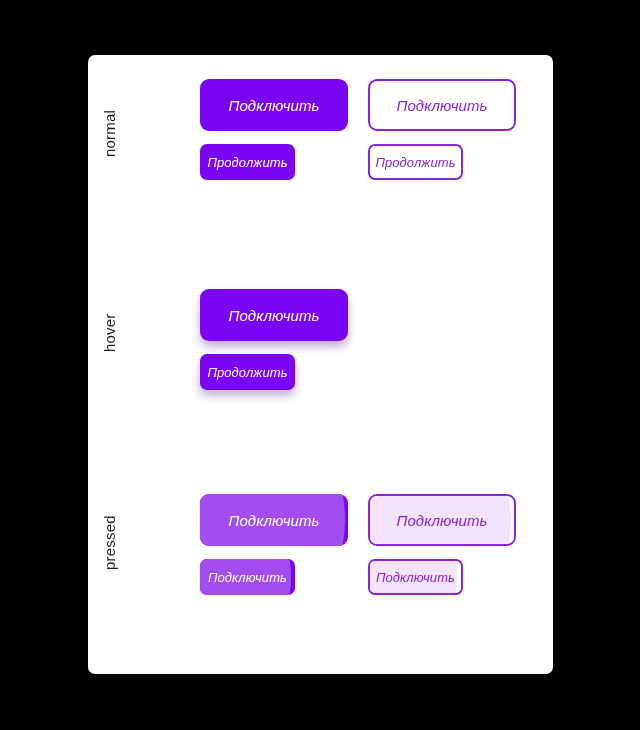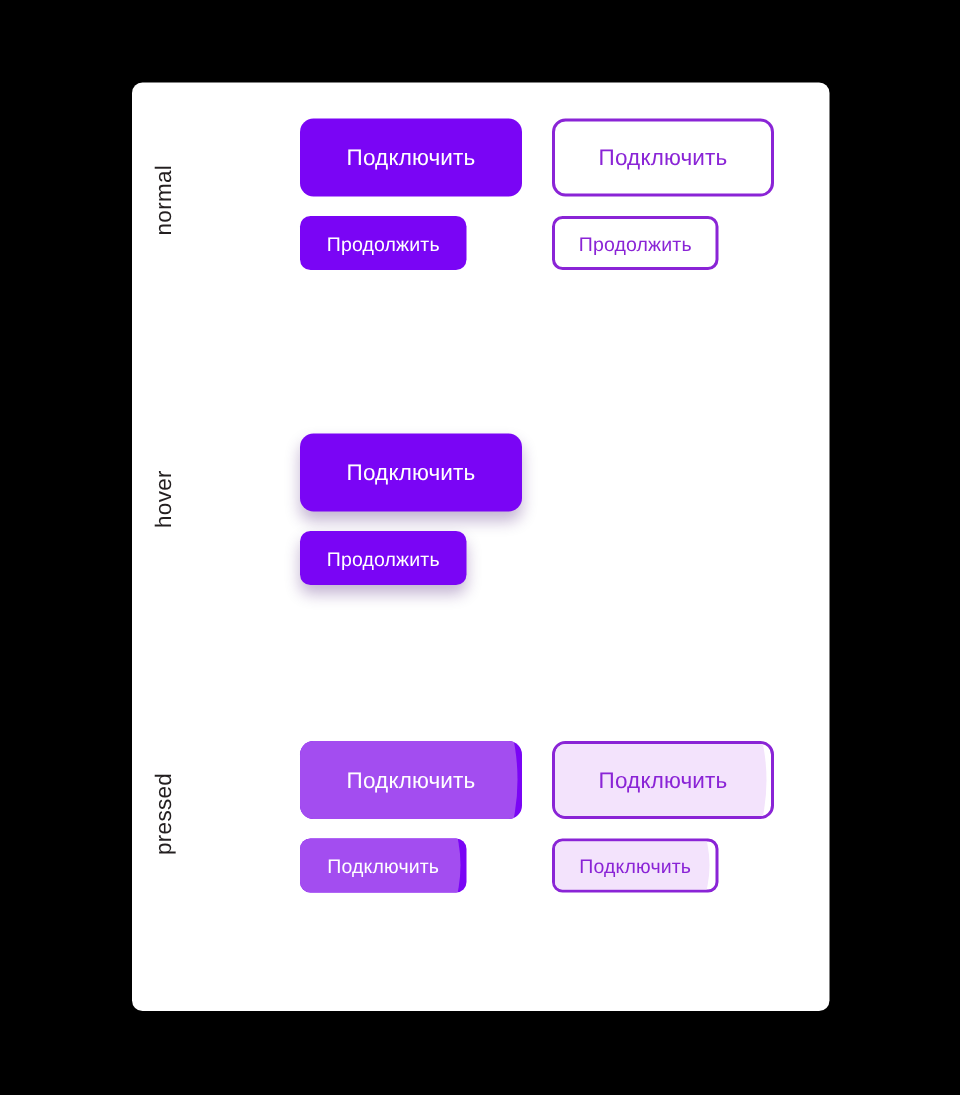--- a/index.html
+++ b/index.html
@@ -82,21 +82,21 @@
     user-select: none;
   }
 
   .btn-large {
     width: 148px;
     height: 52px;
     border-radius: 9px;
     font-size: 15px;
   }
   .btn-small {
-    width: 111px;
+    width: 95px;
     height: 36px;
     border-radius: 7px;
     font-size: 13px;
   }
 
   
   .btn-filled {
     background: #7a05f5;
     color: #ffffff;
     border: none;
@@ -128,20 +128,21 @@
   }
   .btn-filled .ripple  { background: #a34df0; }
   .btn-outline .ripple { background: #f3e3fc; }
 
   .btn-large .ripple  { left: -20%; width: 118%; }
   .btn-small .ripple  { left: -22%; width: 118%; }
 
   .btn-label {
     position: relative;
     z-index: 2;
+    font-style: italic;
   }
 </style>
 </head>
 <body>
 
 <div id="canvas">
   <div id="card">
 
     <div class="state-row row-normal">
       <div class="state-label">normal</div>

